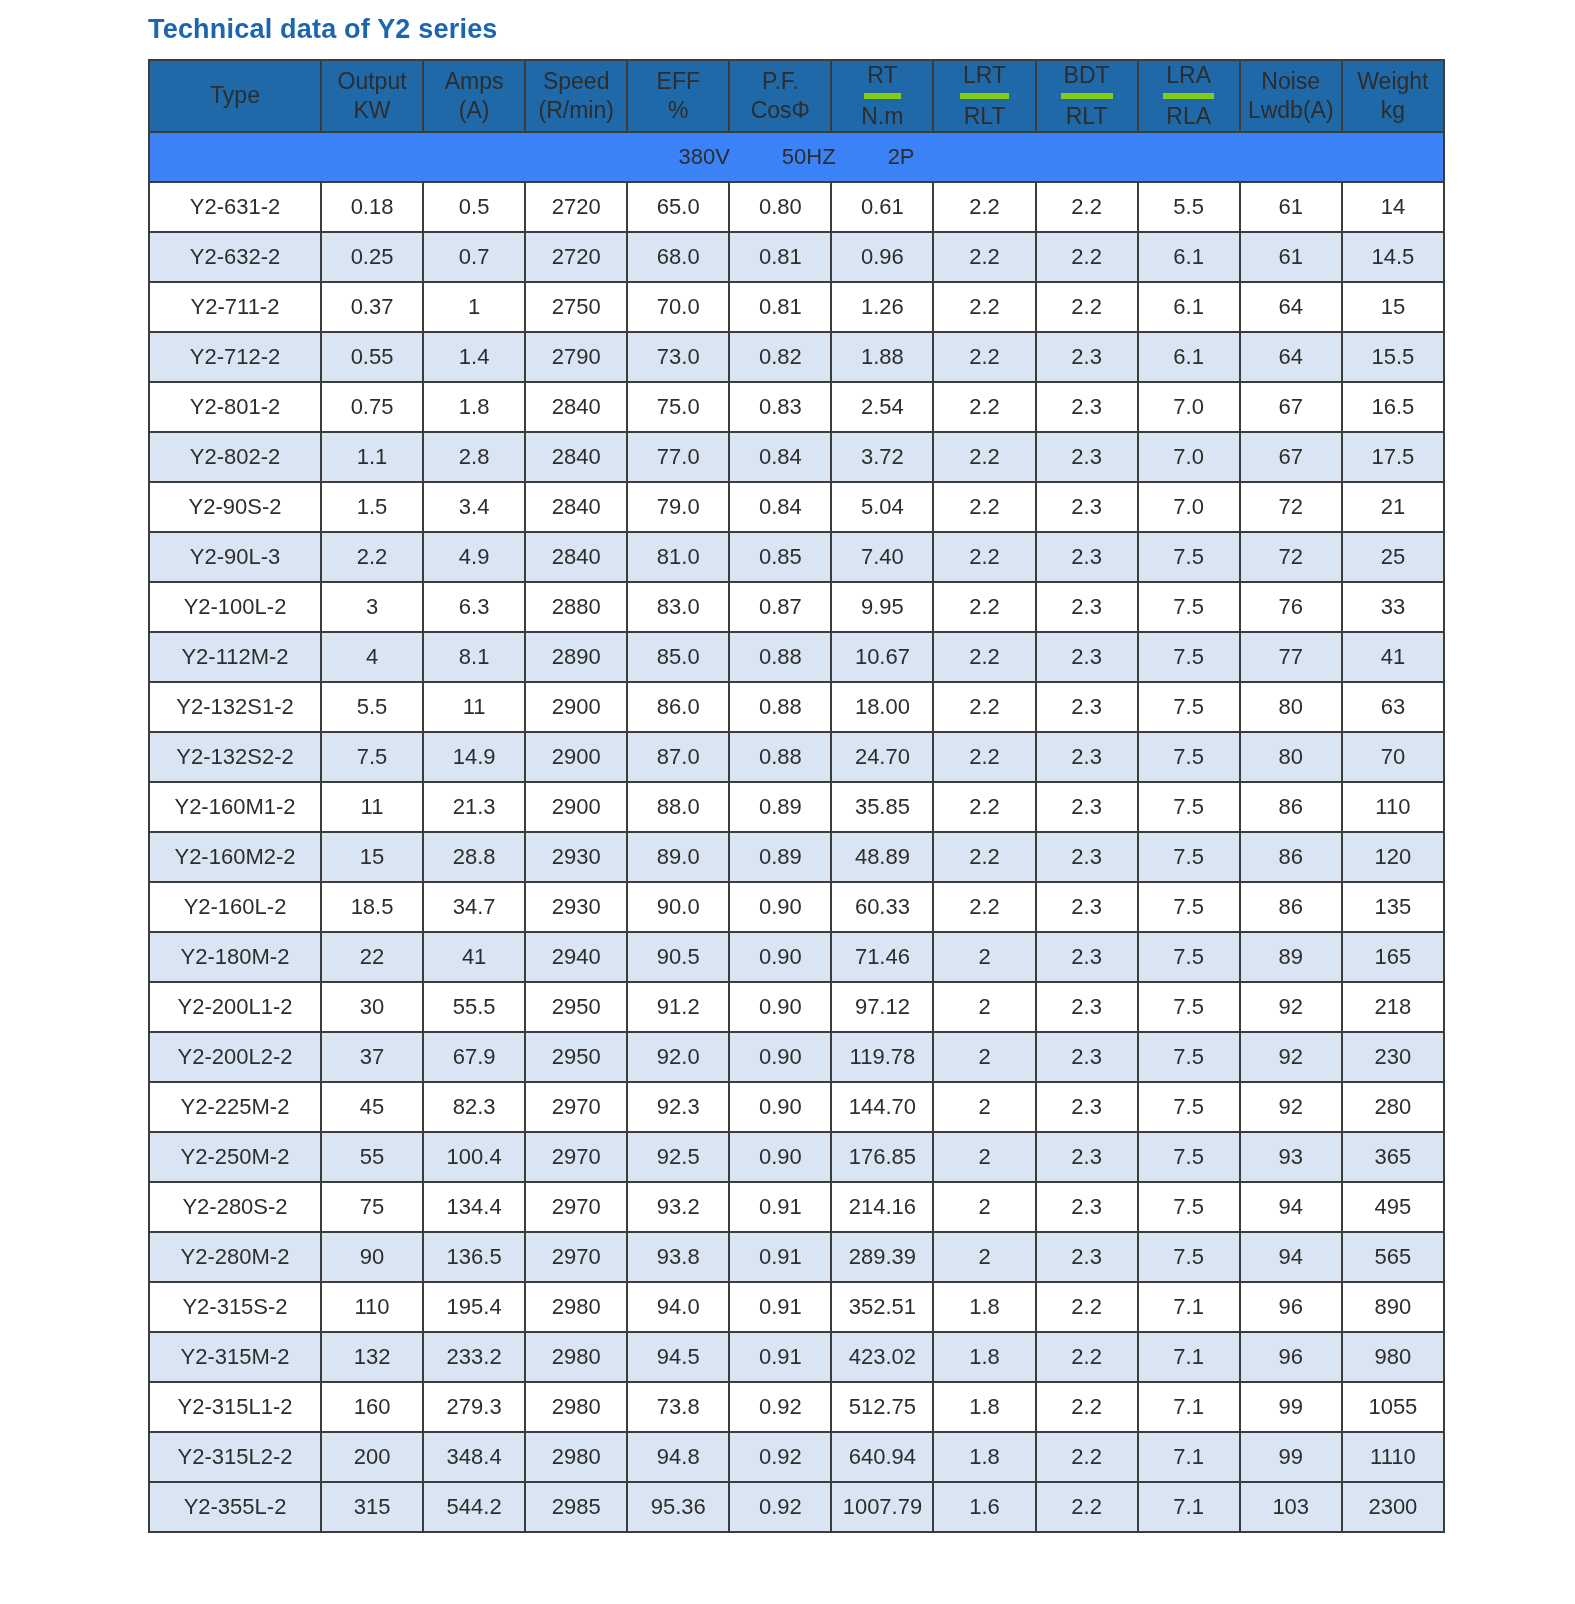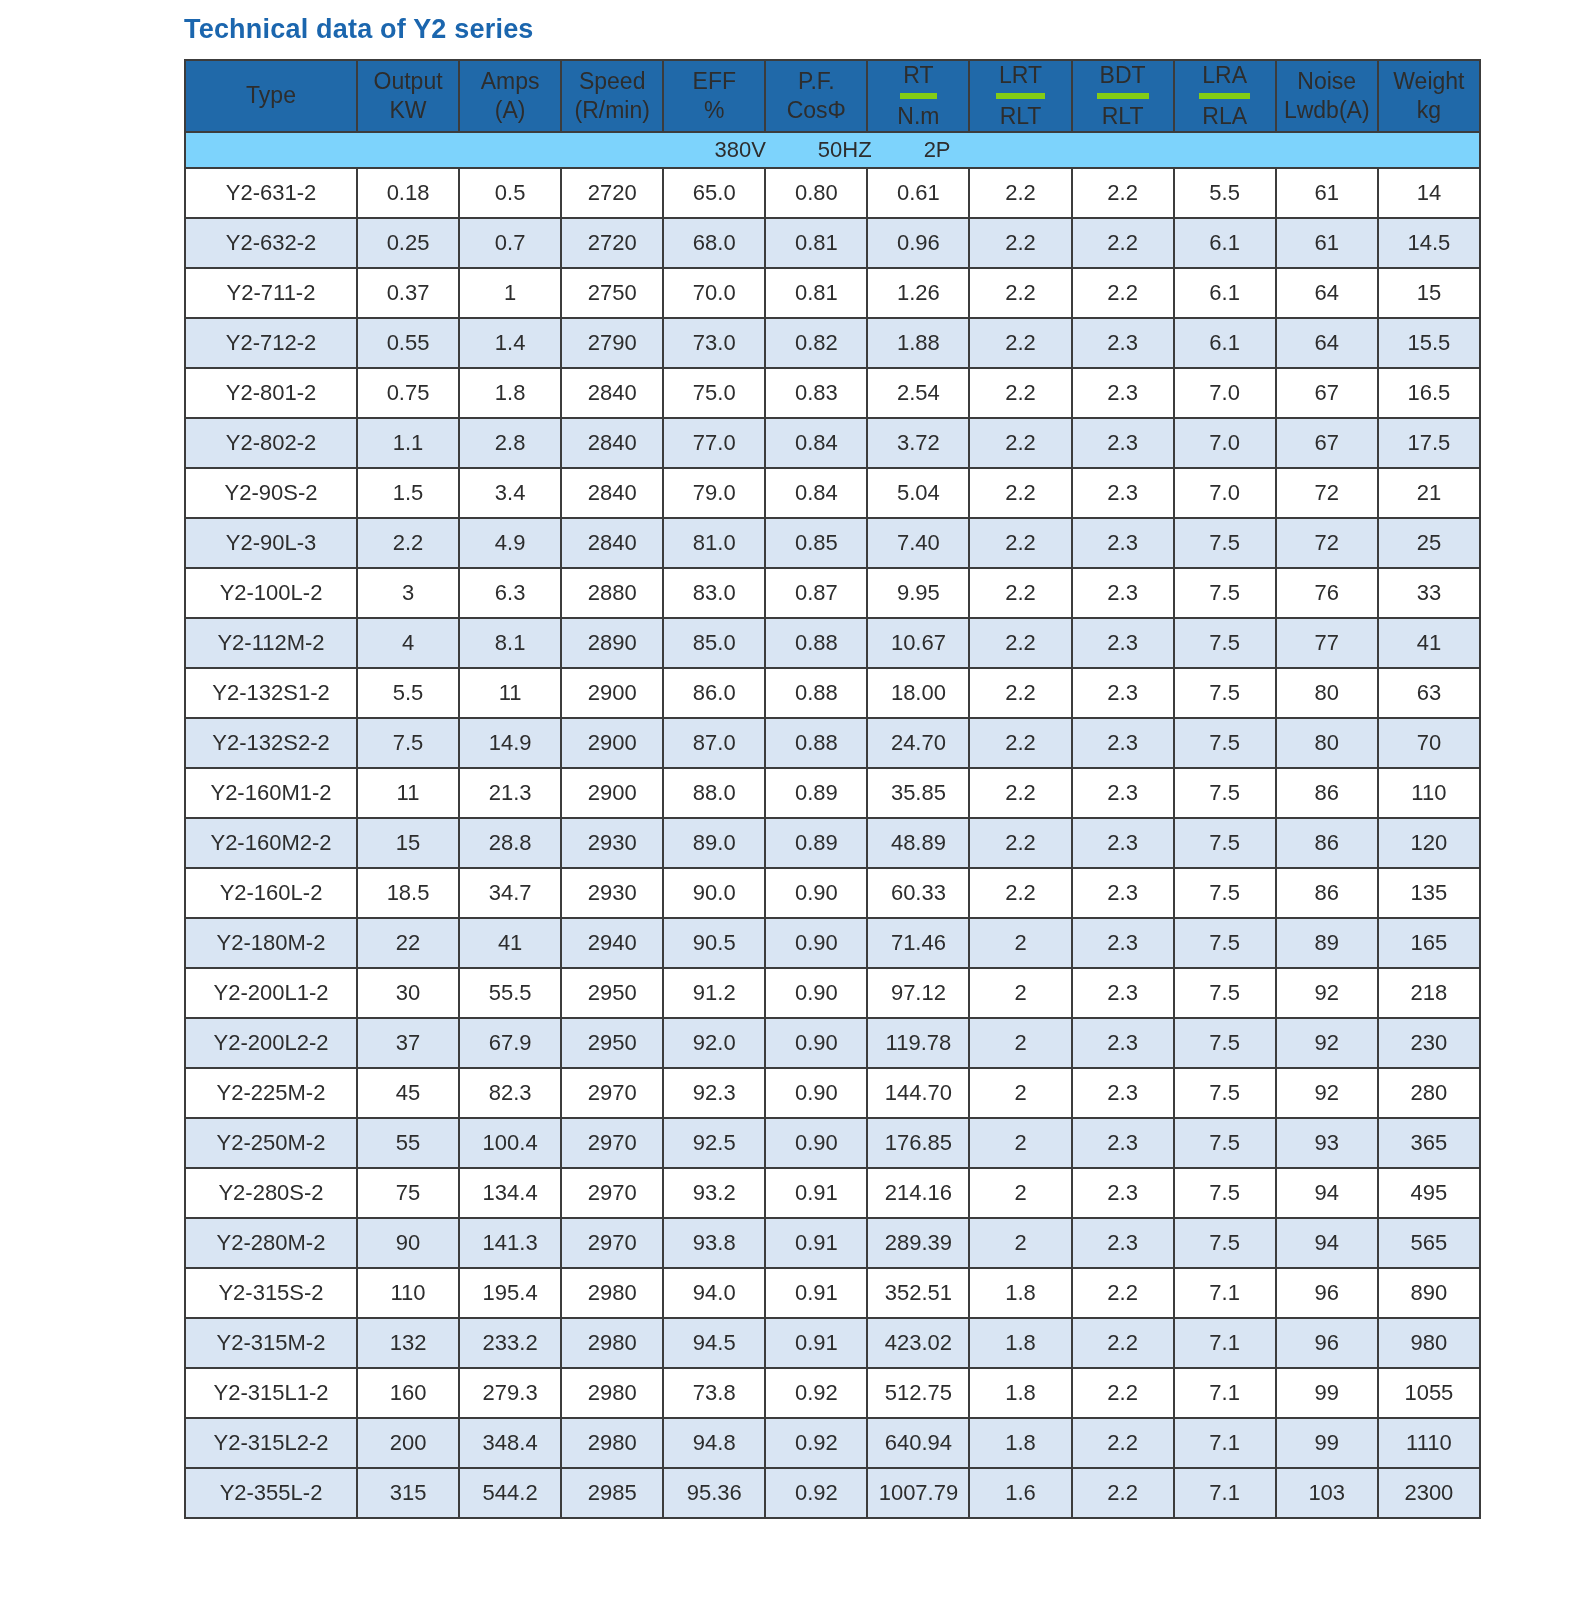--- a/index.html
+++ b/index.html
@@ -3,21 +3,21 @@
 <meta charset="utf-8">
 <style>
   * { margin: 0; padding: 0; box-sizing: border-box; }
   html, body { background: #ffffff; }
   body {
     width: 1575px;
     min-height: 1604px;
     font-family: "Liberation Sans", sans-serif;
     position: relative;
   }
-  .page { padding: 14px 0 8px 148px; margin-left: 36px; }
+  .page { padding: 14px 0 8px 148px; }
   .title {
     font-size: 27px;
     font-weight: bold;
     color: #1b66ae;
     letter-spacing: 0.2px;
     margin-bottom: 14px;
   }
   table.data-table {
     border-collapse: collapse;
     table-layout: fixed;
@@ -48,22 +48,22 @@
     margin-bottom: 3px;
   }
   thead th .frac-bot { display: block; }
   tbody td {
     font-size: 22px;
     height: 50px;
     background: #ffffff;
   }
   tbody tr.stripe td { background: #d9e5f3; }
   tbody tr.voltage-row td {
-    background: #7dd3fc;
-    height: 36px;
+    background: #3b82f6;
+    height: 50px;
     font-size: 22px;
     color: #2d2d2d;
   }
   tbody tr.voltage-row .voltage-part {
     display: inline-block;
     margin: 0 26px;
   }
 </style>
 </head>
 <body>
@@ -419,21 +419,21 @@
           <td>214.16</td>
           <td>2</td>
           <td>2.3</td>
           <td>7.5</td>
           <td>94</td>
           <td>495</td>
         </tr>
         <tr class="stripe">
           <td>Y2-280M-2</td>
           <td>90</td>
-          <td>141.3</td>
+          <td>136.5</td>
           <td>2970</td>
           <td>93.8</td>
           <td>0.91</td>
           <td>289.39</td>
           <td>2</td>
           <td>2.3</td>
           <td>7.5</td>
           <td>94</td>
           <td>565</td>
         </tr>

